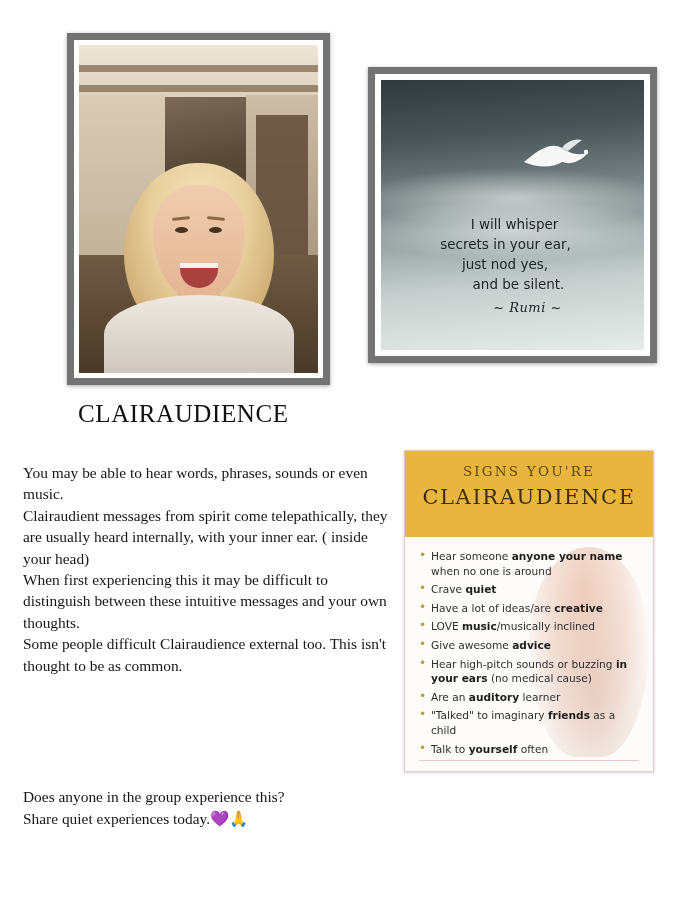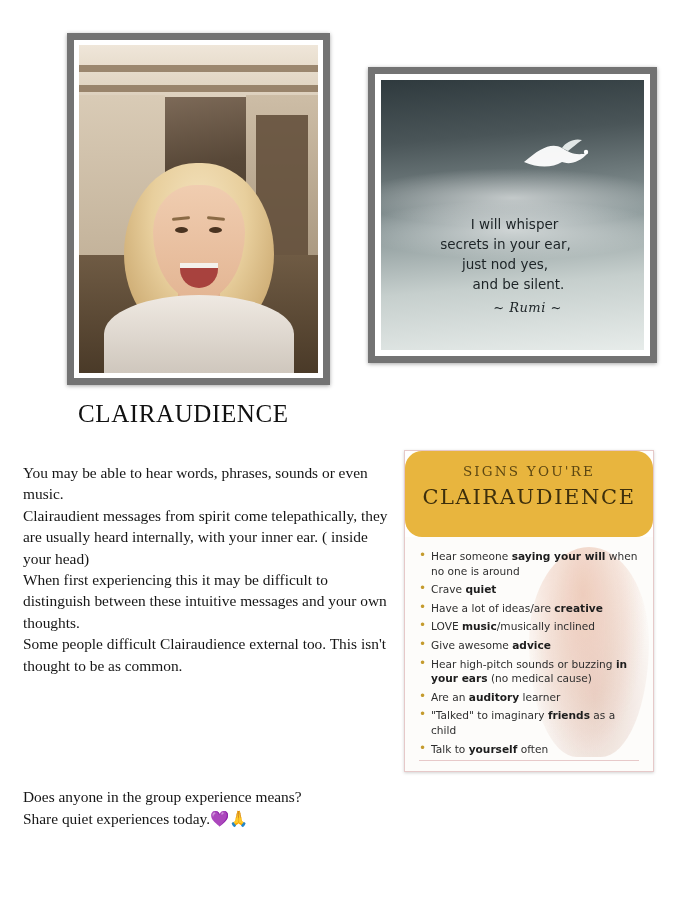--- a/index.html
+++ b/index.html
@@ -200,21 +200,20 @@
     border: 1px solid #e6c9c9;
     box-shadow: 0 1px 3px rgba(0,0,0,.18);
     overflow: hidden;
   }
   #signs-header {
     background: #e8b53e;
     height: 86px;
     text-align: center;
     padding-top: 12px;
     box-sizing: border-box;
-    border-radius: 17px;
   }
   #signs-kicker {
     font-family: "DejaVu Serif", serif;
     font-size: 13.5px;
     letter-spacing: 2.2px;
     color: #5d4712;
   }
   #signs-title {
     margin-top: 6px;
     font-family: "DejaVu Serif", serif;
@@ -319,33 +318,33 @@
 <div id="doc-title">CLAIRAUDIENCE</div>
 
 <div id="body-copy">
   <p>You may be able to hear words, phrases, sounds or even music.</p>
   <p>Clairaudient messages from spirit come telepathically, they are usually heard internally, with your inner ear. ( inside your head)</p>
   <p>When first experiencing this it may be difficult to distinguish between these intuitive messages and your own thoughts.</p>
   <p>Some people difficult Clairaudience external too. This isn't thought to be as common.</p>
 </div>
 
 <div id="closing-copy">
-  <p>Does anyone in the group experience means?</p>
+  <p>Does anyone in the group experience this?</p>
   <p><span>Share quiet experiences today.</span><span class="emoji">💜🙏</span></p>
 </div>
 
 <div id="signs-card">
   <div id="signs-header">
     <div id="signs-kicker">SIGNS YOU'RE</div>
     <div id="signs-title">CLAIRAUDIENCE</div>
   </div>
   <div id="signs-body">
     <div id="signs-watermark"></div>
     <ul id="signs-list">
-        <li>Hear someone <b>saying your will</b> when no one is around</li>
+        <li>Hear someone <b>anyone your name</b> when no one is around</li>
         <li>Crave <b>quiet</b></li>
         <li>Have a lot of ideas/are <b>creative</b></li>
         <li>LOVE <b>music</b>/musically inclined</li>
         <li>Give awesome <b>advice</b></li>
         <li>Hear high-pitch sounds or buzzing <b>in your ears</b> (no medical cause)</li>
         <li>Are an <b>auditory</b> learner</li>
         <li>"Talked" to imaginary <b>friends</b> as a child</li>
         <li>Talk to <b>yourself</b> often</li>
       </ul>
     <div id="signs-footer-rule"></div>

